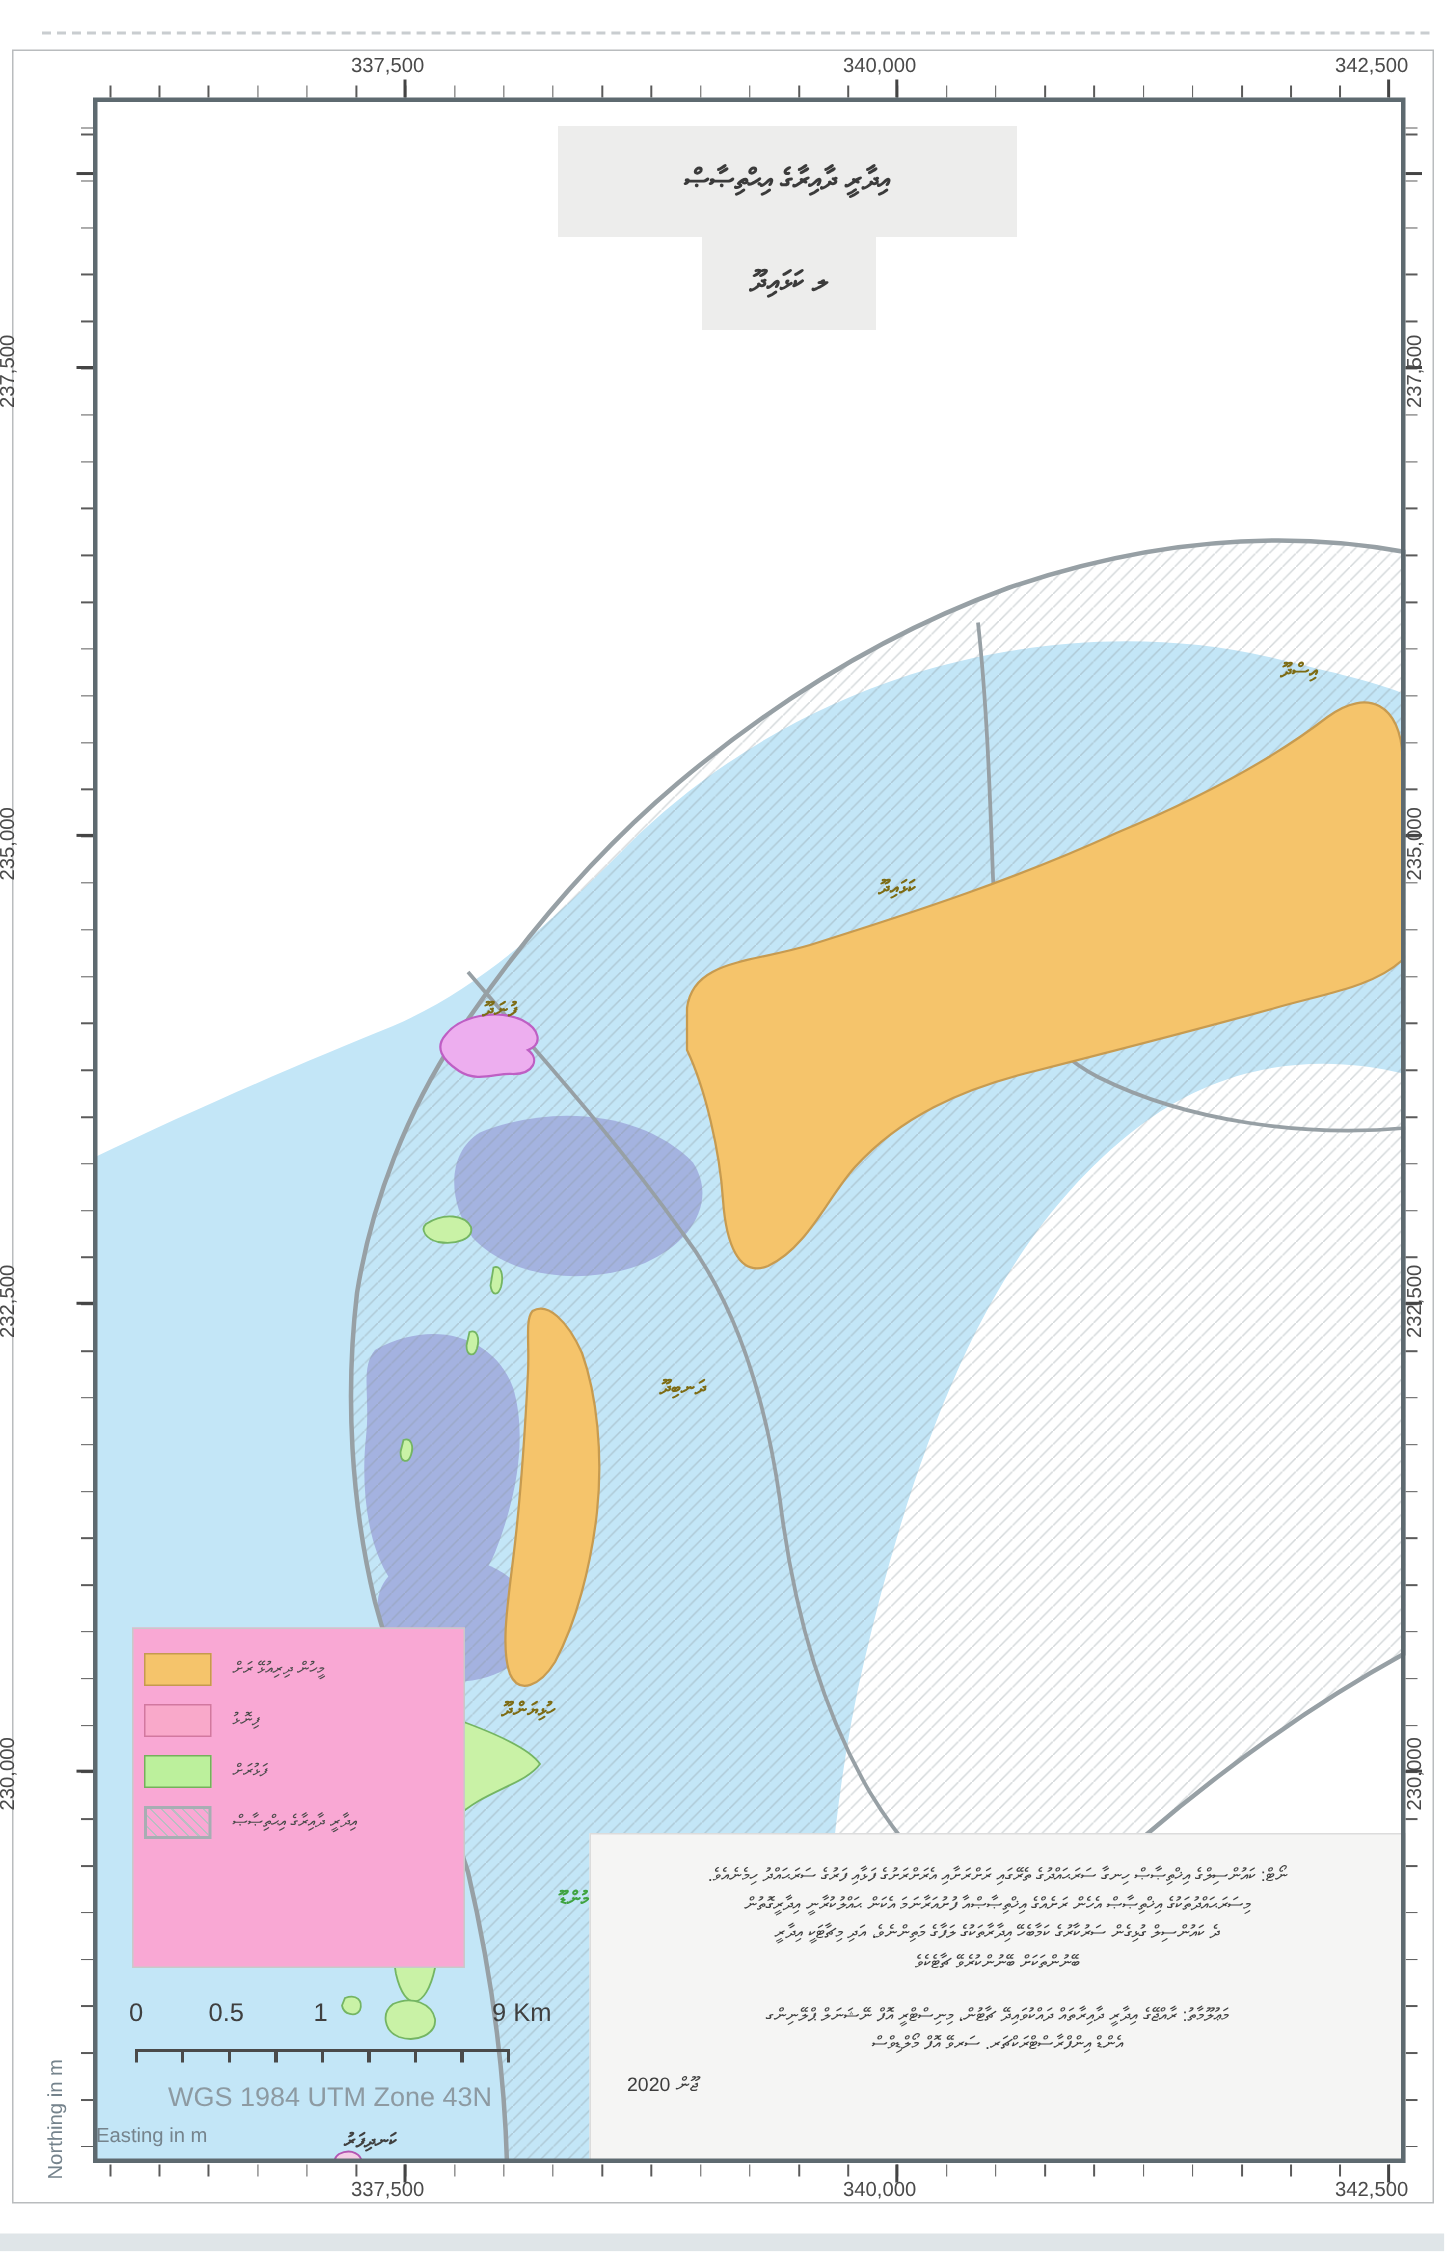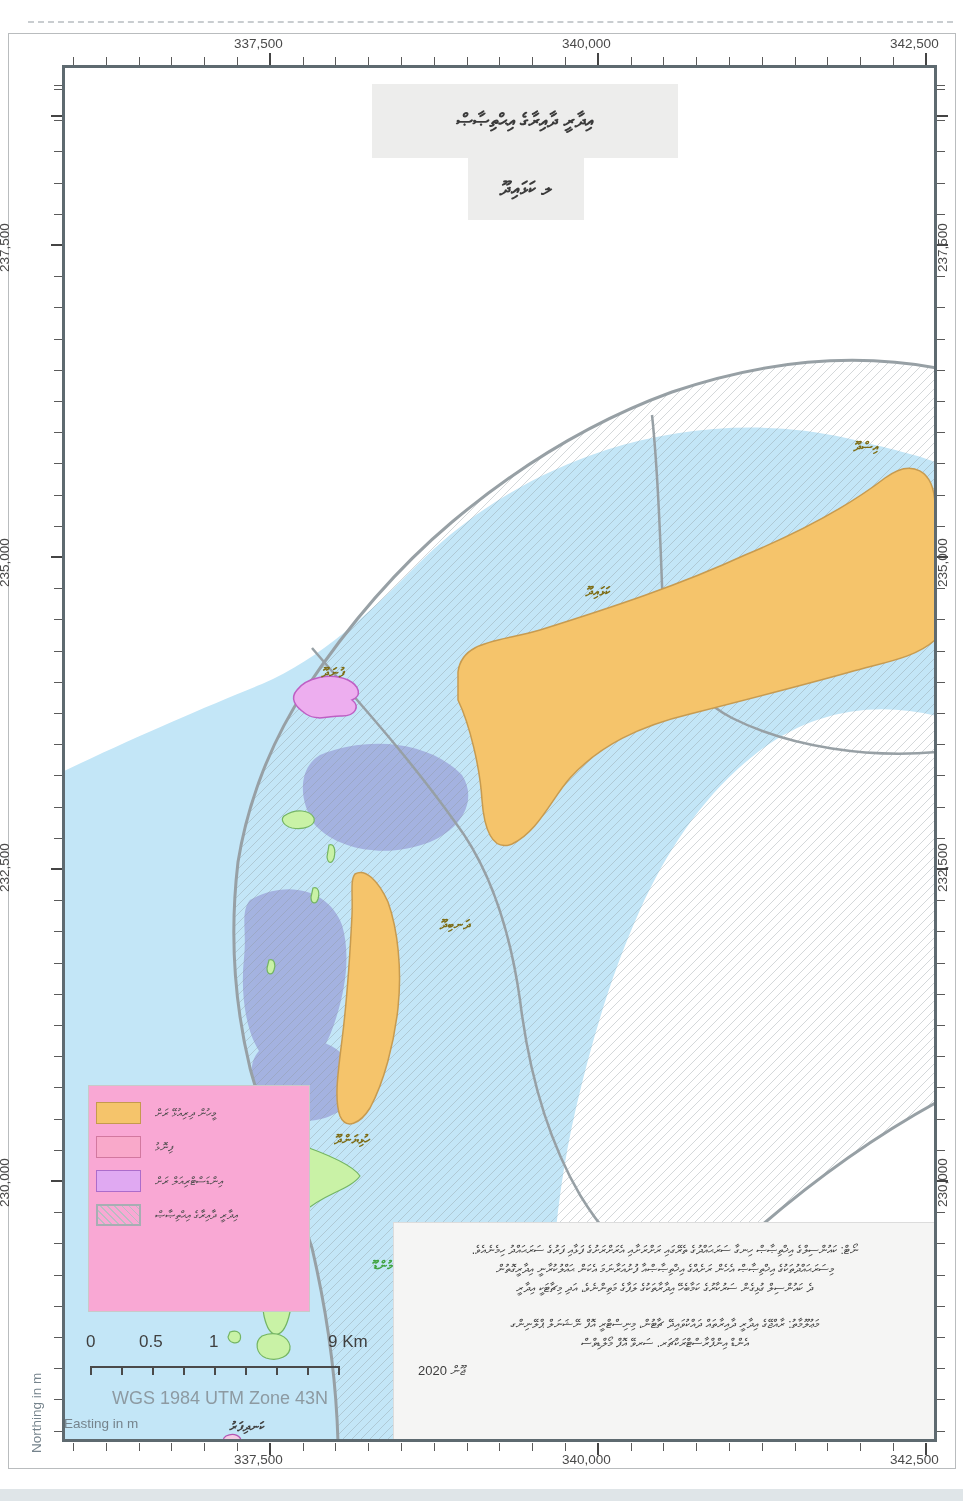--- a/index.html
+++ b/index.html
@@ -214,33 +214,34 @@
   <div class="legend">
     <div class="leg-row">
       <span class="swatch sw-orange"></span>
       <span class="leg-label">މީހުން ދިރިއުޅޭ ރަށް</span>
     </div>
     <div class="leg-row">
       <span class="swatch sw-pink"></span>
       <span class="leg-label">ފިނޮޅު</span>
     </div>
     <div class="leg-row">
-      <span class="swatch sw-violet"></span>
-      <span class="leg-label">އިންޑަސްޓްރިއަލް ރަށް</span>
+      <span class="swatch sw-green"></span>
+      <span class="leg-label">ފަޅުރަށް</span>
     </div>
     <div class="leg-row">
       <span class="swatch sw-hatch"></span>
       <span class="leg-label">އިދާރީ ދާއިރާގެ އިޙްތިޞާޞް</span>
     </div>
   </div>
 
   <div class="notes">
     <div class="p">ނޯޓް: ކައުންސިލްގެ އިޚްތިޞާޞް ހިނގާ ސަރަޙައްދުގެ ތެރޭގައި ރަށްރަށާއި އެރަށްރަށުގެ ފަޅާއި ފަރުގެ ސަރަޙައްދު ހިމެނެއެވެ.</div>
     <div class="p">މިސަރަޙައްދުތަކުގެ އިޚްތިޞާޞް އެހެން ރަށެއްގެ އިޚްތިޞާޞްއާ ފުށުއަރާނަމަ އެކަން ޙައްލުކުރާނީ އިދާރީގޮތުން</div>
     <div class="p">ދެ ކައުންސިލް ގުޅިގެން ސަރުކާރުގެ ކަމާބެހޭ އިދާރާތަކުގެ ލަފާގެ މަތިންނެވެ، އަދި މިޗާޓަކީ އިދާރީ</div>
+    <div class="p">ބޭނުންތަކަށް ބޭނުންކުރެވޭ ޗާޓެކެވެ</div>
     <div class="p p2">މަޢުލޫމާތު: ރާއްޖޭގެ އިދާރީ ދާއިރާތައް ދައްކުވައިދޭ ޗާޓުން، މިނިސްޓްރީ އޮފް ނޭޝަނަލް ޕްލޭނިންގ</div>
     <div class="p">އެންޑް އިންފްރާސްޓްރަކްޗަރ. ސަރވޭ އޮފް މޯލްޑިވްސް</div>
     <div class="date">ޖޫން 2020</div>
   </div>
 
   <div class="scalebar">
     <span class="sb-num" style="left:-2px;">0</span>
     <span class="sb-num" style="left:51px;">0.5</span>
     <span class="sb-num" style="left:121px;">1</span>
     <span class="sb-num" style="left:240px;">9 Km</span>

